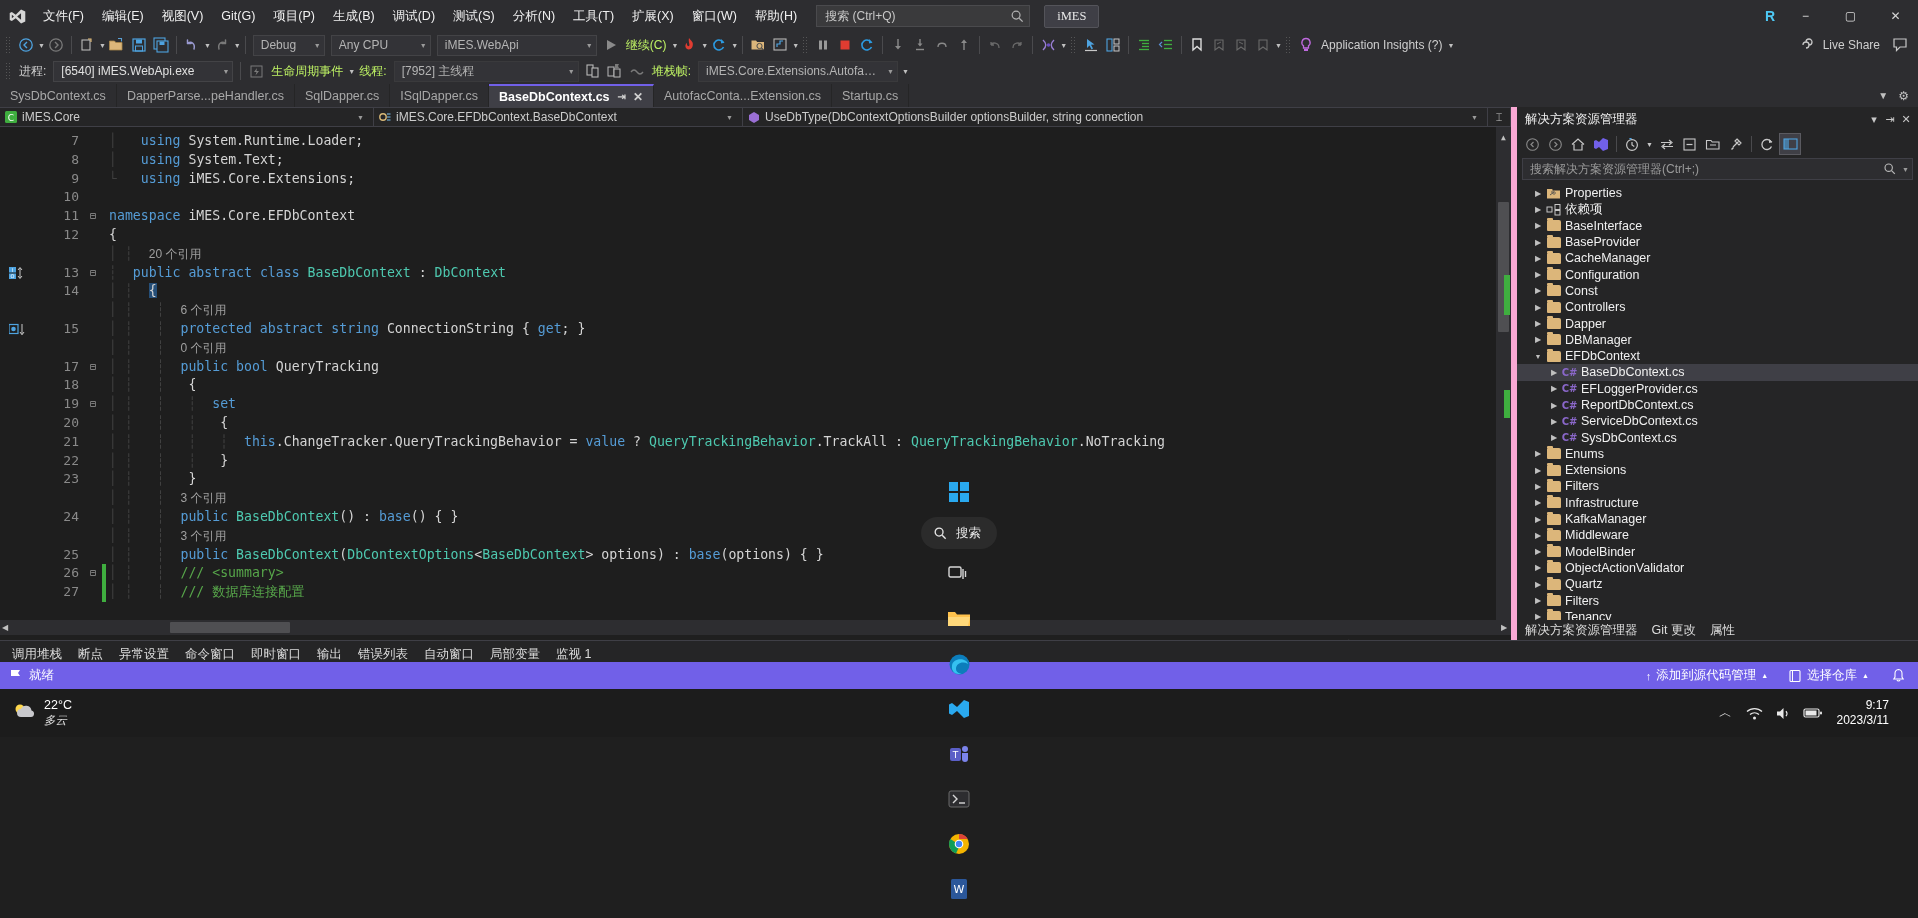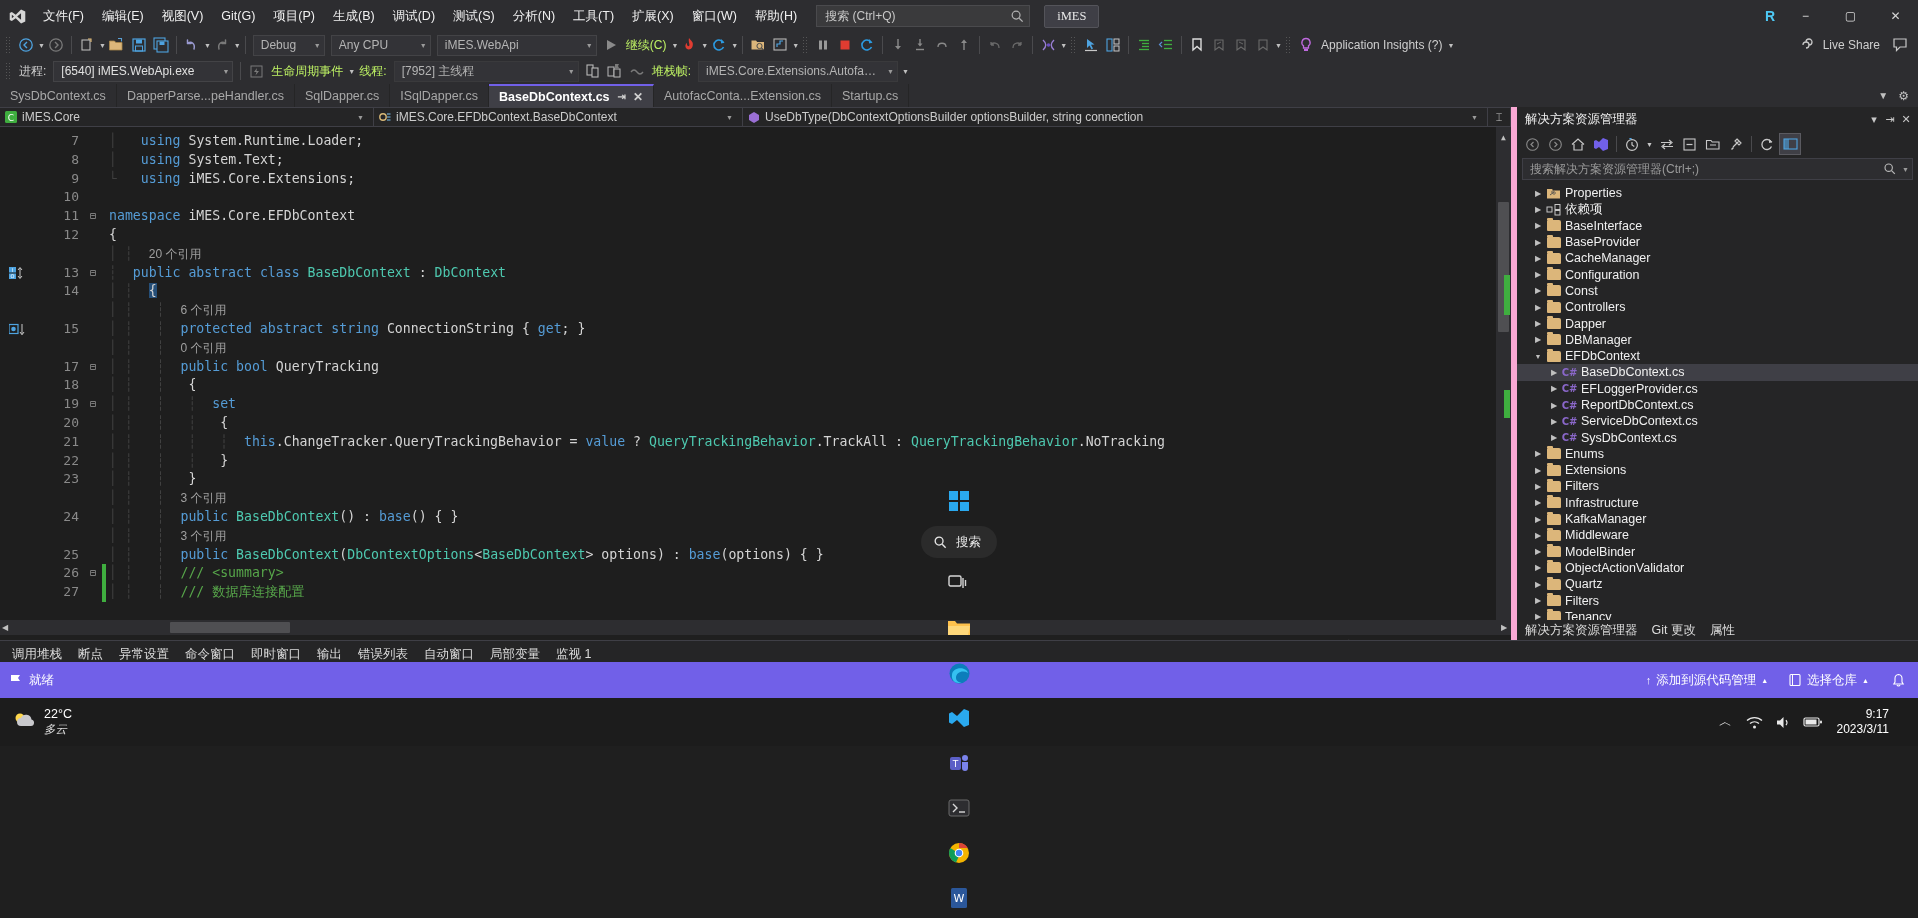--- a/index.html
+++ b/index.html
@@ -110,21 +110,21 @@
   
   .panelrow{height:22px;background:#252526;display:flex;align-items:center;gap:0;padding-left:4px;
     border-top:1px solid #3f3f46;}
   .pitem{padding:0 8px;font-size:12.5px;color:#dcdcdc;height:17px;line-height:22px;}
 
   .statusline{height:22px;background:#1f1f1f;display:flex;align-items:center;font-size:12px;color:#c8c8c8;
     border-top:1px solid #3f3f46;}
   .statusline .sitem{padding:0 6px;display:flex;align-items:center;gap:4px;}
   .statusline .right{margin-left:auto;display:flex;align-items:center;}
 
-  .vsstatus{height:36px;background:#7160e8;display:flex;align-items:center;color:#ffffff;font-size:12.5px;}
+  .vsstatus{height:27px;background:#7160e8;display:flex;align-items:center;color:#ffffff;font-size:12.5px;}
   .vsstatus .l{display:flex;align-items:center;padding-left:8px;gap:6px;}
   .vsstatus .r{margin-left:auto;display:flex;align-items:center;}
   .vsstatus .seg{padding:0 10px;height:24px;display:flex;align-items:center;gap:5px;}
 
   
   .taskbar{height:48px;background:#1c1c1c;display:flex;align-items:center;position:relative;}
   .weather{display:flex;align-items:center;padding-left:12px;gap:8px;color:#ffffff;}
   .weather .wi{font-size:19px;color:#ffd84d;}
   .weather .wt{font-size:12.5px;line-height:15px;}
   .weather .wt .s{font-size:11.5px;color:#dcdcdc;font-style:italic;}

